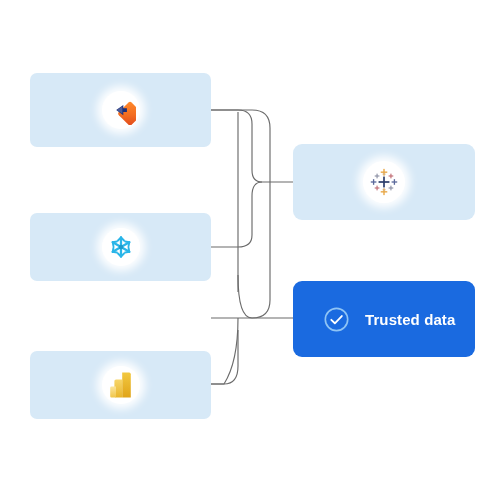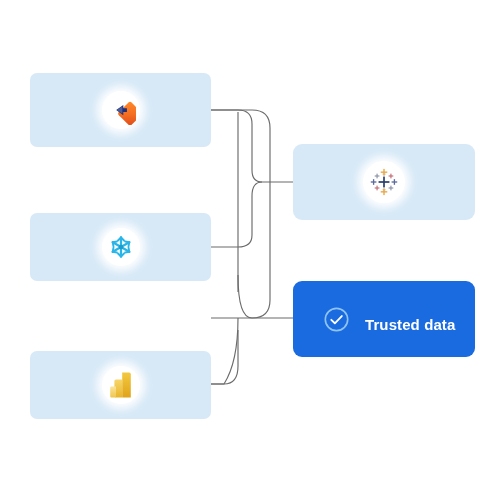--- a/index.html
+++ b/index.html
@@ -62,21 +62,21 @@
     box-shadow: 0 0 9px 5px rgba(255,255,255,0.95);
   }
   .badge.big {
     width: 42px;
     height: 42px;
   }
   .badge svg { display: block; }
   
   .trusted-row {
     display: flex;
-    align-items: flex-end;
+    align-items: center;
     gap: 15px;
   }
   .check-icon {
     width: 27px;
     height: 27px;
     flex: 0 0 auto;
   }
   .trusted-label {
     color: #ffffff;
     font-size: 15px;

